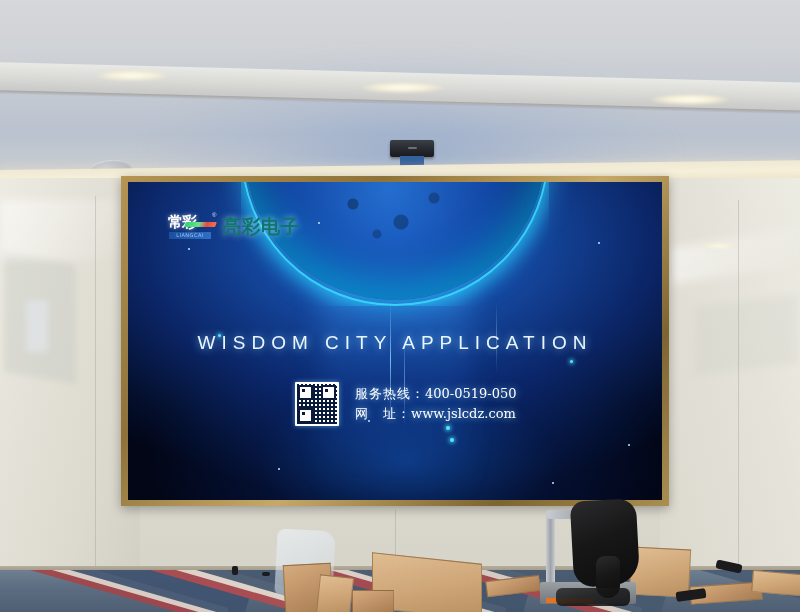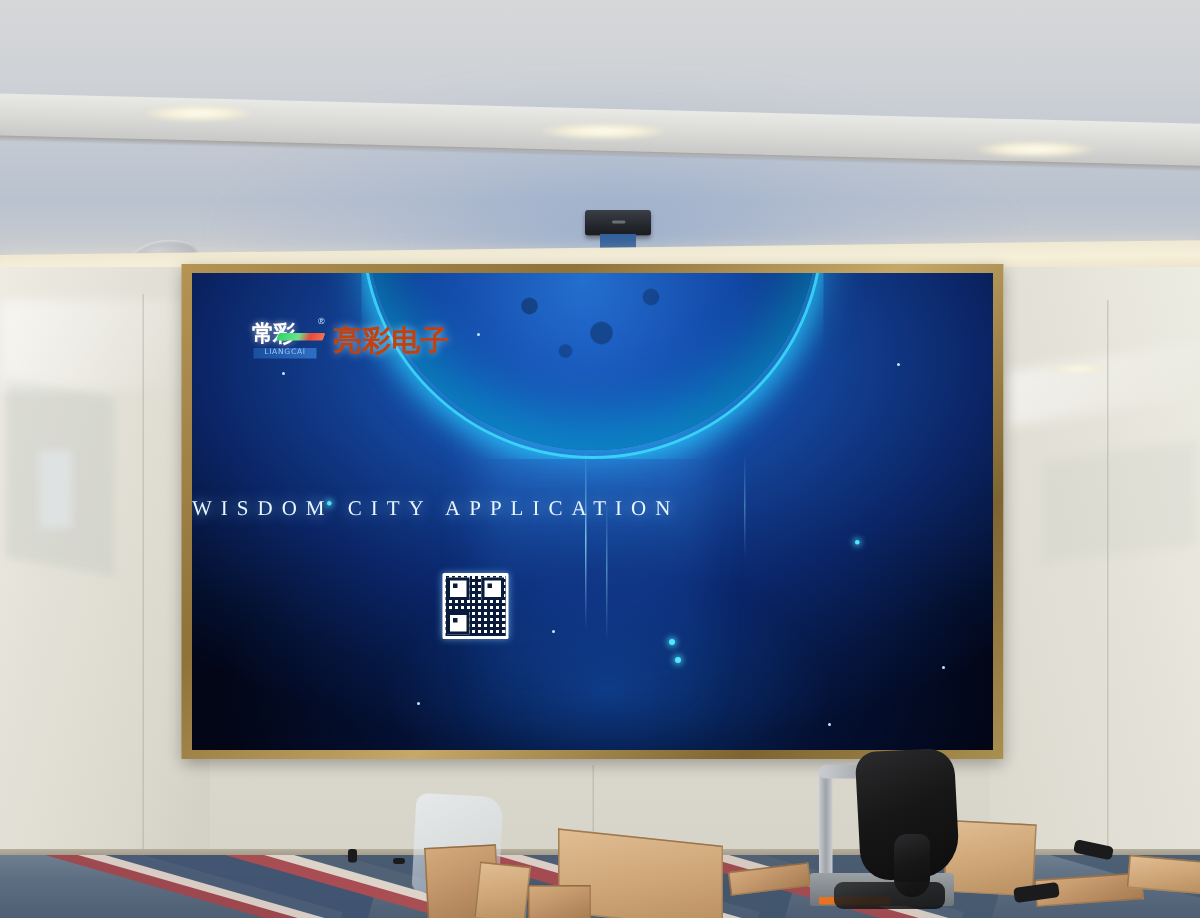--- a/index.html
+++ b/index.html
@@ -108,28 +108,28 @@
     color:#ffffff;font-size:15px;font-weight:700;letter-spacing:-1px;line-height:17px;
     font-family:"DejaVu Sans",sans-serif;text-shadow:0 0 4px rgba(255,255,255,.6);}
   .logo-swoosh{position:absolute;left:17px;top:8px;width:31px;height:5px;
     background:linear-gradient(90deg,#2bd66a 0%,#6fe08a 45%,#e84a3f 70%,#f3724e 100%);
     transform:skewX(-20deg);border-radius:1px;}
   .logo-bar{position:absolute;left:1px;top:18px;width:42px;height:7px;
     background:linear-gradient(90deg,#1a4f9e,#2f6fc4);
     font-size:5px;color:#9fc8f5;letter-spacing:.5px;text-align:center;line-height:7px;
     font-family:"DejaVu Sans",sans-serif;overflow:hidden;}
   .logo-reg{position:absolute;left:44px;top:-2px;font-size:6px;color:#cfe6ff;}
-  .logo-text{color:#c2410c;font-size:19px;font-weight:700;letter-spacing:.5px;
+  .logo-text{color:#0f766e;font-size:19px;font-weight:700;letter-spacing:.5px;
     font-family:"DejaVu Sans",sans-serif;text-shadow:0 0 6px rgba(180,225,255,.7);}
 
   .title-cn{position:absolute;left:0;right:0;top:100px;text-align:center;
     font-family:"DejaVu Sans",sans-serif;font-size:40px;font-weight:700;color:#ffffff;
     letter-spacing:5px;text-shadow:0 0 12px rgba(140,215,255,.9),0 0 28px rgba(60,150,255,.6);}
-  .title-en{position:absolute;left:0;right:0;top:150px;
-    font-family:Liberation Serif, serif;font-size:14px;color:#eaf6ff;
+  .title-en{position:absolute;left:0;right:0;top:150px;text-align:center;
+    font-family:Liberation Sans, sans-serif;font-size:19px;color:#eaf6ff;
     letter-spacing:6px;text-shadow:0 0 9px rgba(130,205,255,.85);}
 
   .contact{position:absolute;left:167px;top:200px;display:flex;align-items:center;gap:16px;}
   .qr{width:40px;height:40px;background:#fff;padding:2px;border-radius:1px;
     box-shadow:0 0 5px rgba(140,215,255,.6);}
   .qr-inner{width:100%;height:100%;
     background-image:
       repeating-linear-gradient(90deg,#0a1a3a 0 2px,transparent 2px 4px),
       repeating-linear-gradient(0deg,#0a1a3a 0 2px,transparent 2px 4px);
     background-color:#fff;position:relative;}
@@ -247,20 +247,28 @@
                 <i></i>
               </div>
             <div class="qr-eye" style="right:1px;top:1px;">
                 <i></i>
               </div>
             <div class="qr-eye" style="left:1px;bottom:1px;">
                 <i></i>
               </div>
           </div>
         </div>
+        <div class="contact-lines">
+          <div>
+            <span class="c-lbl">服务热线：</span><span>400-0519-050</span>
+          </div>
+          <div>
+            <span class="c-lbl">网　址：</span><span>www.jslcdz.com</span>
+          </div>
+        </div>
       </div>
     </div>
   </div>
 
   <div class="baseboard"></div>
 
   <div class="carpet">
     <div class="cstripe" style="left:30px;top:0;background:#a3454a;width:16px;"></div>
     <div class="cstripe" style="left:52px;top:0;background:#ddd8cf;width:12px;"></div>
     <div class="cstripe" style="left:70px;top:0;background:#3f5270;width:34px;"></div>

